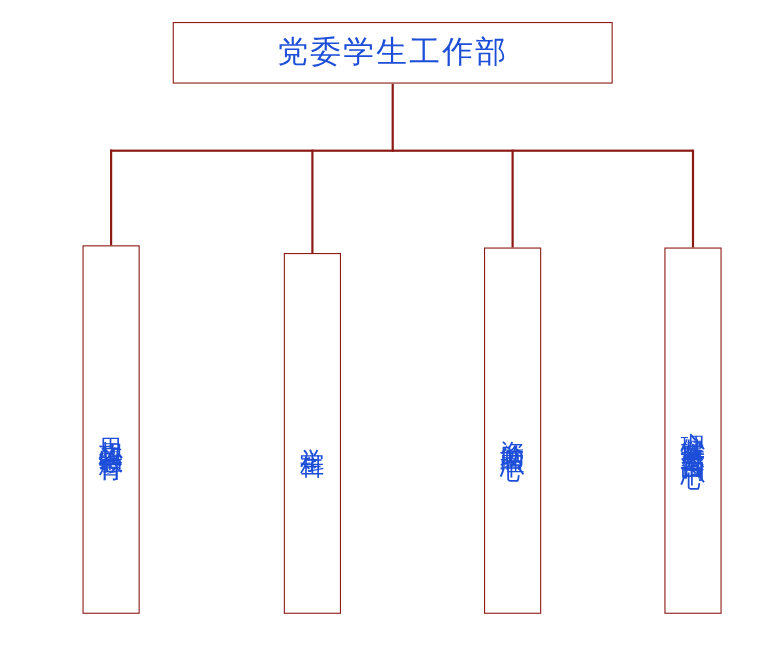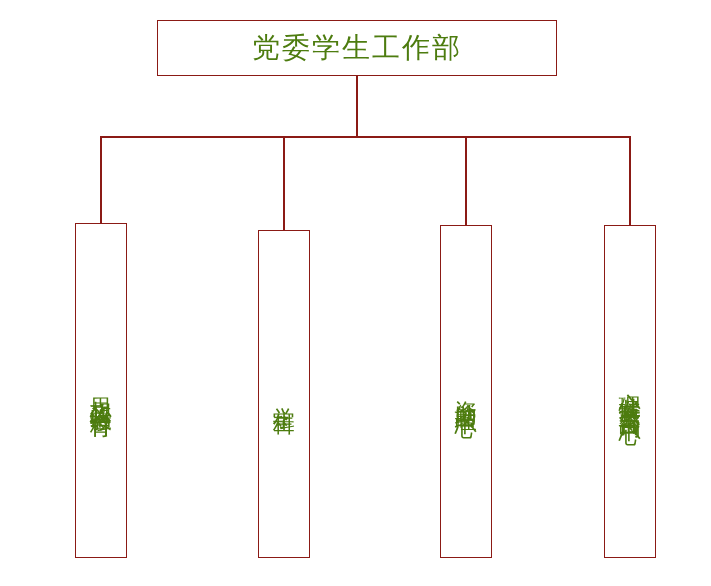--- a/index.html
+++ b/index.html
@@ -27,21 +27,21 @@
     border: 1px solid #8b1a15;
     background: #ffffff;
     display: flex;
     align-items: center;
     justify-content: center;
     color: #000000;
   }
   .node-label {
     display: block;
     text-align: right;
-    color: #4d7c0f;
+    color: #1d4ed8;
   }
   
   .root {
     left: 157px;
     top: 20px;
     width: 400px;
     height: 56px;
   }
   .root .node-label {
     font-size: 28px;

